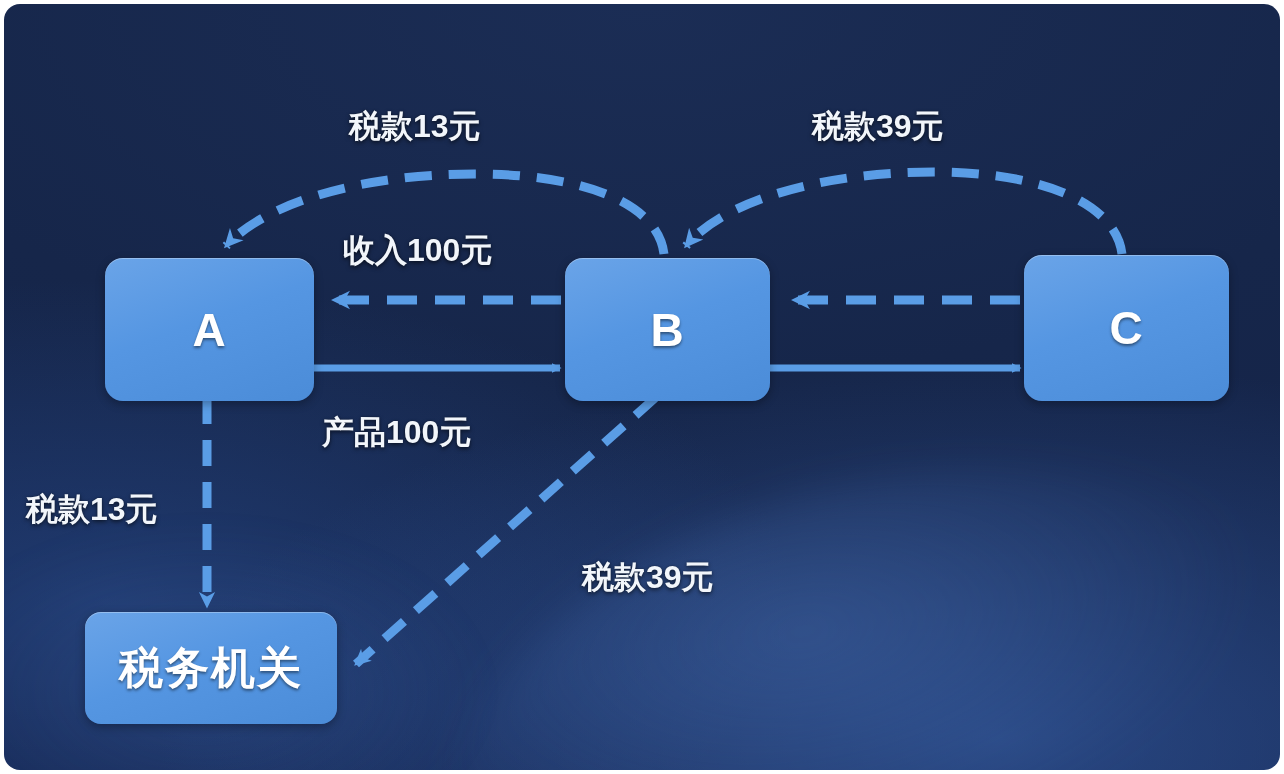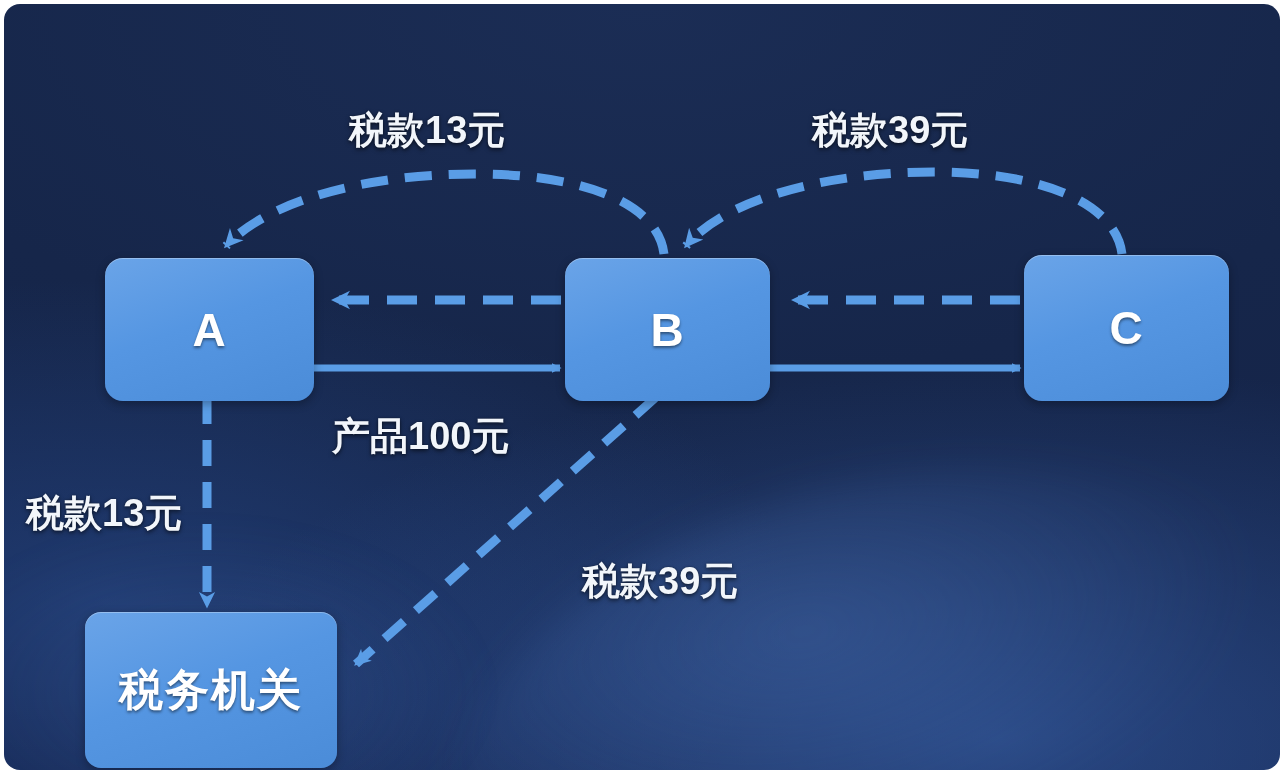--- a/index.html
+++ b/index.html
@@ -63,26 +63,26 @@
   .node .glyph{
     font-size:46px;font-weight:700;letter-spacing:1px;line-height:1;
   }
   .node.agency .glyph{
     font-size:44px;font-weight:700;letter-spacing:2px;
   }
 
   #nodeA{left:101px;top:254px;width:209px;height:143px;}
   #nodeB{left:561px;top:254px;width:205px;height:143px;}
   #nodeC{left:1020px;top:251px;width:205px;height:146px;}
-  #nodeAgency{left:81px;top:608px;width:252px;height:156px;border-radius:16px;}
+  #nodeAgency{left:81px;top:608px;width:252px;height:112px;border-radius:16px;}
 
   .lbl{
     position:absolute;
     color:#f2f6fb;
-    font-size:38px;
+    font-size:32px;
     font-weight:700;
     white-space:nowrap;
     letter-spacing:0px;
     text-shadow:0 2px 4px rgba(0,0,0,.55), 0 0 2px rgba(0,0,0,.35);
     user-select:none;
   }
 </style>
 </head>
 <body>
 
@@ -131,23 +131,24 @@
       <span class="glyph">C</span>
     </div>
     <div class="node agency" id="nodeAgency">
       <span class="glyph">税务机关</span>
     </div>
 
     <div class="lbl" style="left:345px;top:101px;">税款13元</div>
 
     <div class="lbl" style="left:808px;top:101px;">税款39元</div>
 
+    <div class="lbl" style="left:339px;top:225px;">收入100元</div>
 
 
-    <div class="lbl" style="left:328px;top:407px;">产品100元</div>
+    <div class="lbl" style="left:318px;top:407px;">产品100元</div>
 
 
     <div class="lbl" style="left:22px;top:484px;">税款13元</div>
 
     <div class="lbl" style="left:578px;top:552px;">税款39元</div>
 
   </div>
 </div>
 
 </body></html>

